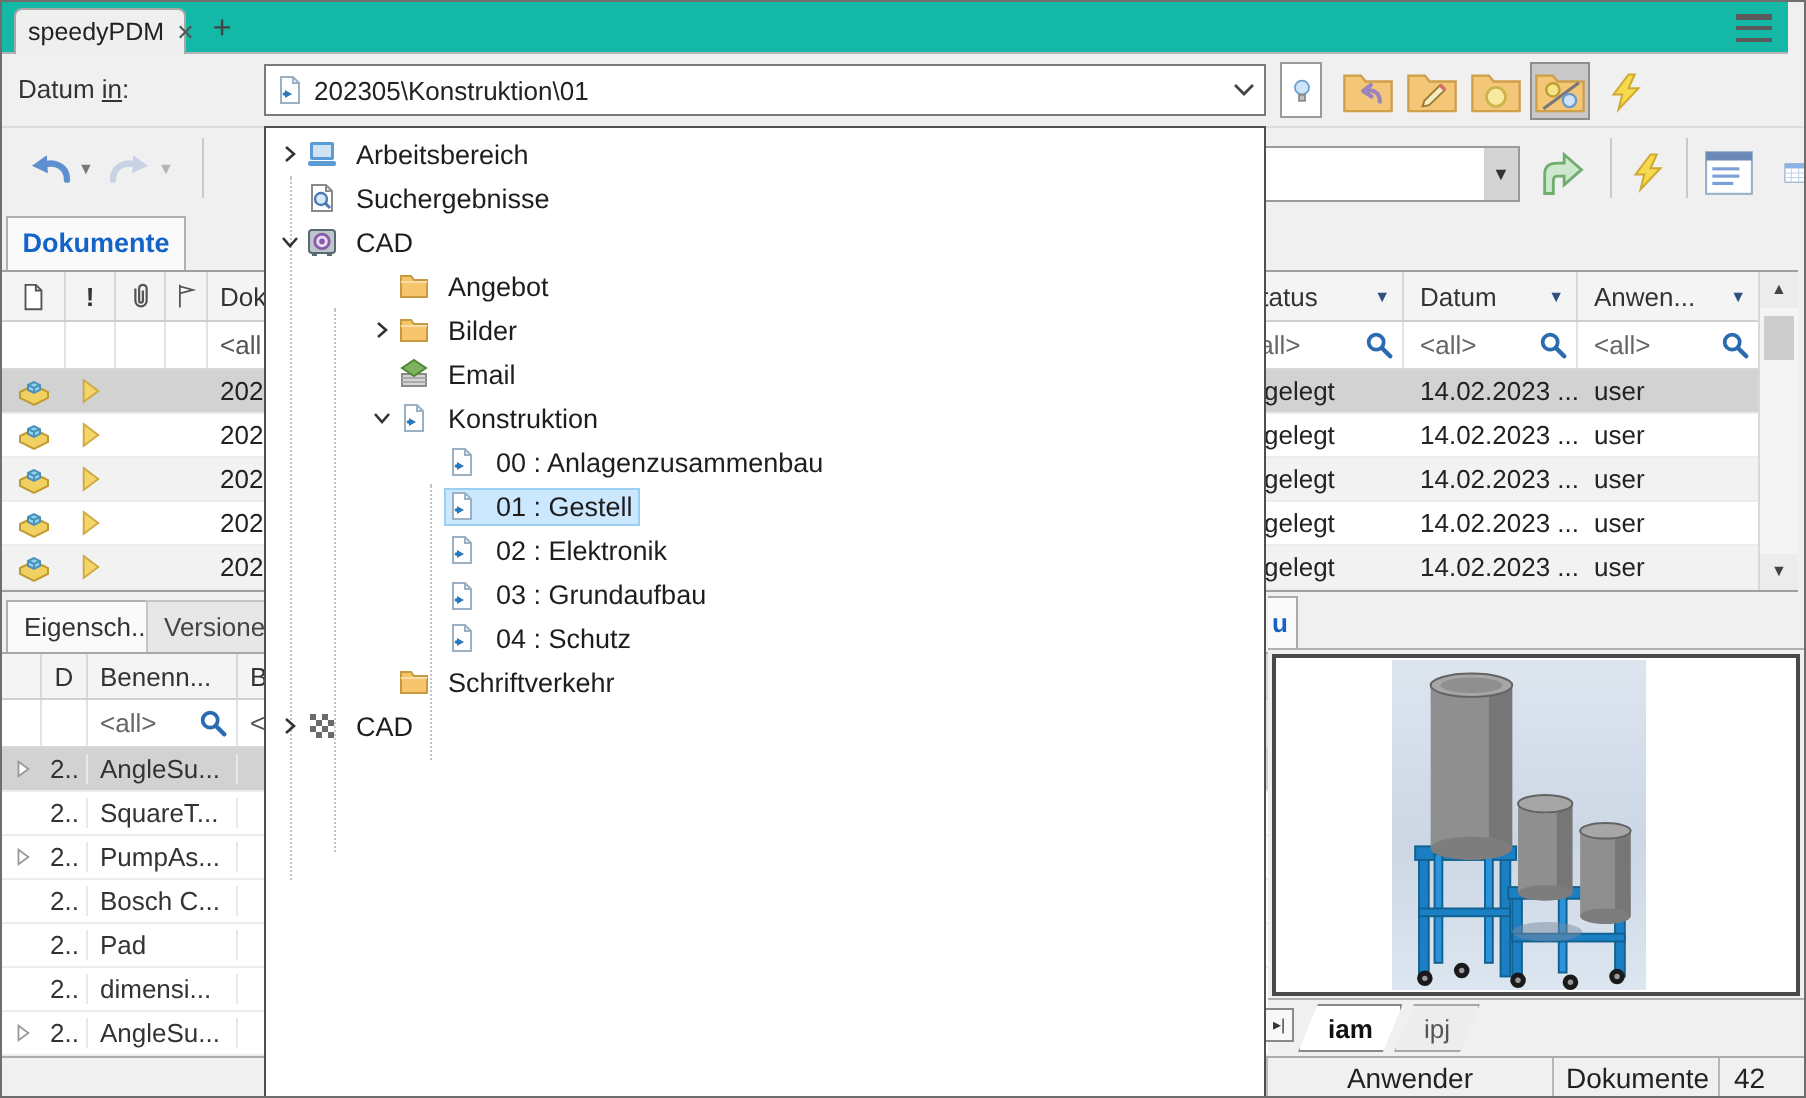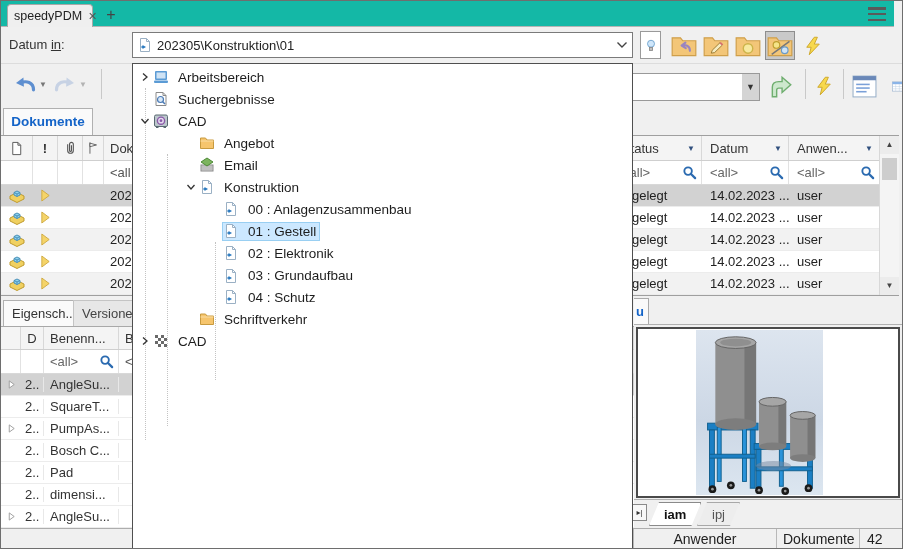--- a/index.html
+++ b/index.html
@@ -651,20 +651,36 @@
             <span class="ticon">
               <svg viewBox="0 0 16 16" width="16" height="16">
                 <path d="M1.5 3 h5 l1.5 2 h6.5 V13.5 h-13 Z" fill="#f6c56d" stroke="#c89a3f"></path>
                 <path d="M1.5 6 h13" stroke="#f9dda6" fill="none"></path>
               </svg>
             </span>
             <span class="lbl">Angebot</span>
           </span>
         </div>
         <div class="trw" style="padding-left: 50px;">
+          <span class="chv">
+            <svg viewBox="0 0 10 10" width="10" height="10">
+              <path d="M3 1.5 L7 5 L3 8.5" fill="none" stroke="#333" stroke-width="1.3"></path>
+            </svg>
+          </span>
+          <span style="display: inline-flex; align-items: center;">
+            <span class="ticon">
+              <svg viewBox="0 0 16 16" width="16" height="16">
+                <path d="M1.5 3 h5 l1.5 2 h6.5 V13.5 h-13 Z" fill="#f6c56d" stroke="#c89a3f"></path>
+                <path d="M1.5 6 h13" stroke="#f9dda6" fill="none"></path>
+              </svg>
+            </span>
+            <span class="lbl">Bilder</span>
+          </span>
+        </div>
+        <div class="trw" style="padding-left: 50px;">
           <span class="chv"></span>
           <span style="display: inline-flex; align-items: center;">
             <span class="ticon">
               <svg viewBox="0 0 16 16" width="16" height="16">
                 <rect x="2" y="8" width="12" height="6" fill="#d5d5d5" stroke="#8a8a8a"></rect>
                 <path d="M2 10 h12 M2 12 h12" stroke="#aaa"></path>
                 <path d="M8 1 L14 5 L8 9 L2 5 Z" fill="#7cb45e" stroke="#4e8a36"></path>
               </svg>
             </span>
             <span class="lbl">Email</span>

